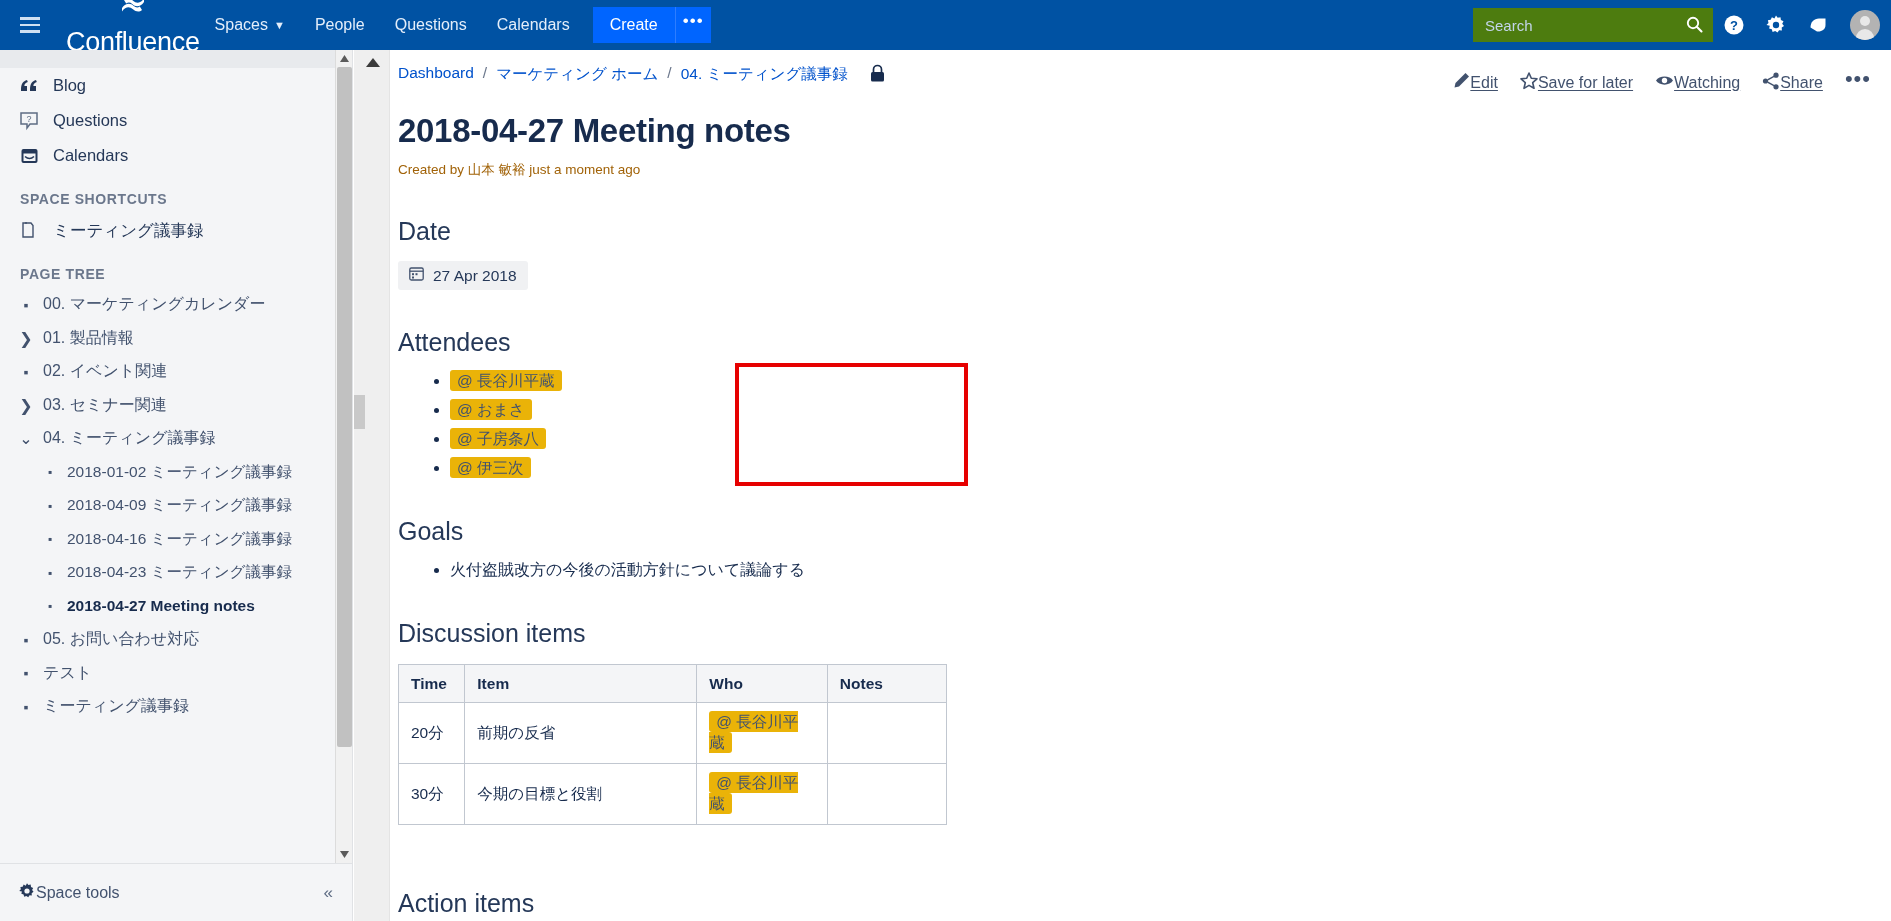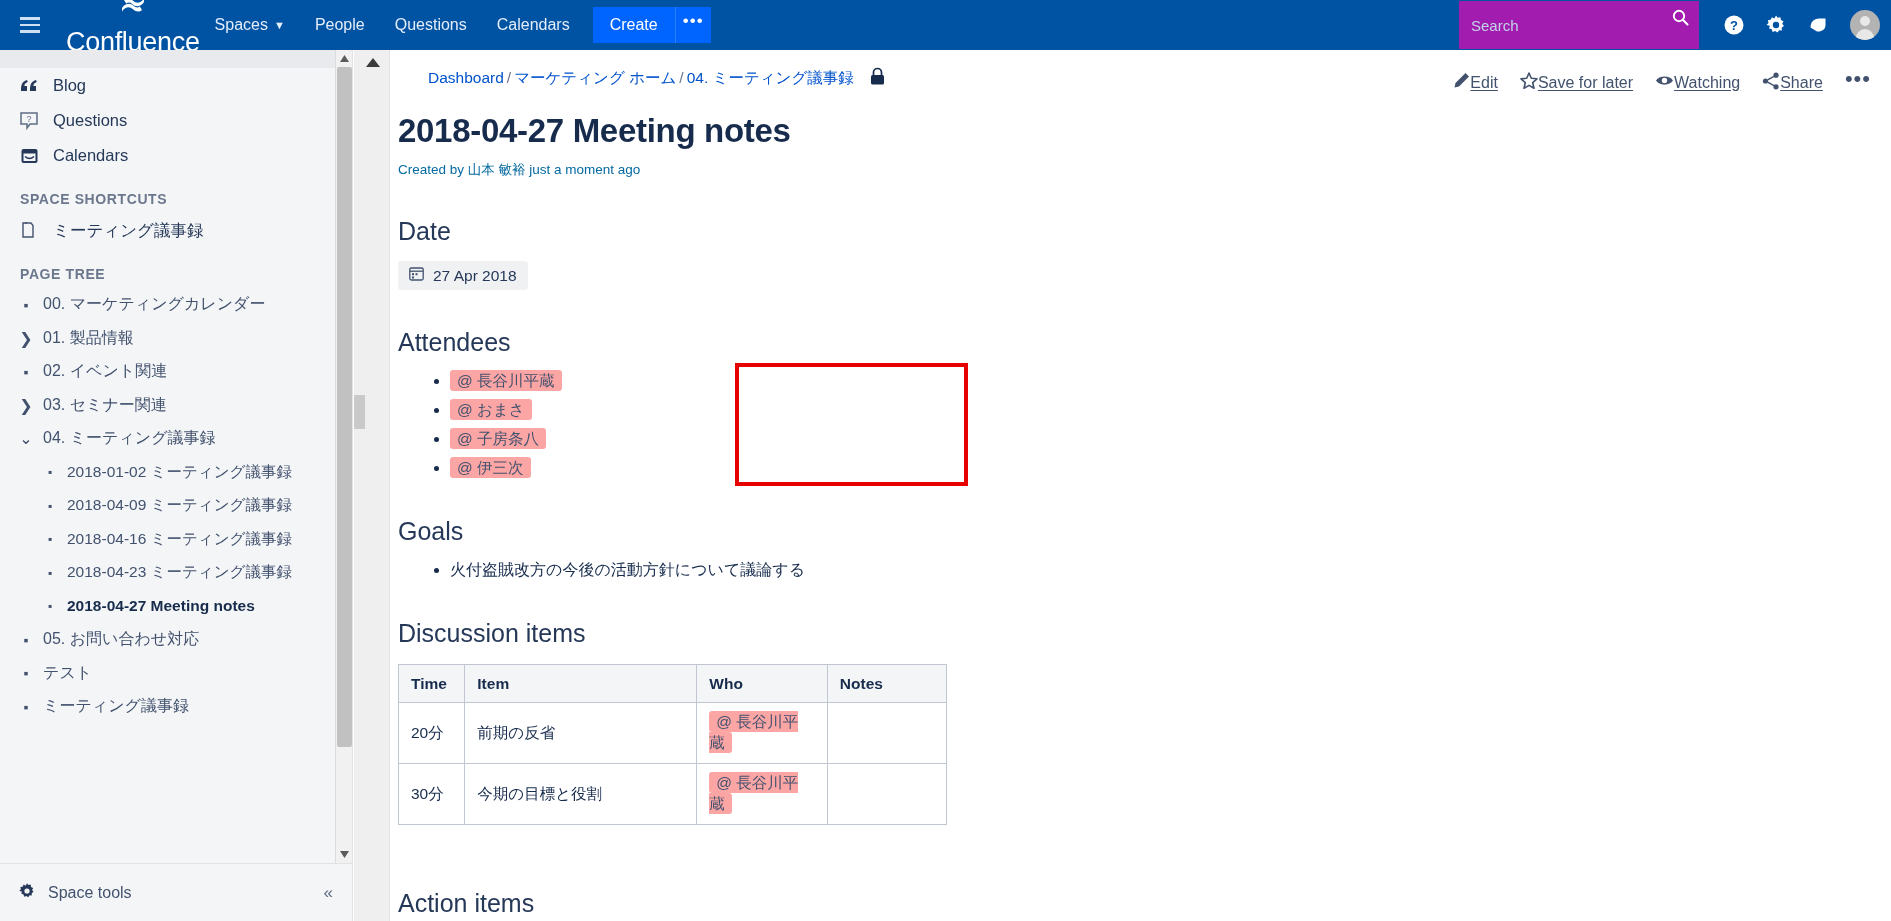--- a/index.html
+++ b/index.html
@@ -43,23 +43,22 @@
     cursor: pointer; margin-left: 8px;
   }
   .create-more {
     background: #0065ff; color: #fff; height: 36px; width: 36px;
     display: flex; align-items: center; justify-content: center;
     cursor: pointer; border-left: 1px solid #2d7dff; font-size: 17px; letter-spacing: 1px;
     padding-bottom: 8px;
   }
   .nav-spacer { flex: 1; }
   .searchbox {
-    position: relative; width: 240px; height: 48px;
-    background: #a21caf; display: flex; align-items: center;
-    margin-right: 14px;
+    position: relative; width: 240px; height: 34px;
+    background: #4d7c0f; display: flex; align-items: center;
   }
   .searchbox input {
     background: transparent; border: none; outline: none;
     color: #ffffff; font-size: 15px; width: 100%;
     padding: 0 34px 0 12px; height: 34px;
     font-family: "Liberation Sans", sans-serif;
   }
   .searchbox input::placeholder { color: #c3d5ea; }
   .search-ico { position: absolute; right: 10px; top: 8px; }
   .nav-icon {
@@ -129,21 +128,21 @@
     position: absolute; left: 1px; top: 17px; width: 15px; height: 680px;
     background: #c1c1c1; border-radius: 2px; cursor: pointer;
   }
   .sb-arrow.bottom { position:absolute; bottom:0; left:0; }
   .side-footer {
     position: absolute; bottom: 0; left: 0; width: 353px; height: 58px;
     background: #f4f5f7; border-top: 1px solid #e0e2e5;
     display: flex; align-items: center;
   }
   .space-tools {
-    display: flex; align-items: center; gap: 12px; padding-left: 18px;
+    display: flex; align-items: center; padding-left: 18px;
     color: #42526e; font-size: 16px; cursor: pointer;
   }
   .collapse-btn {
     margin-left: auto; margin-right: 20px; color: #5e6c84; font-size: 17px; cursor: pointer;
   }
 
   
   #main {
     position: absolute; top: 50px; left: 354px; width: 1537px; height: 871px;
     background: #ffffff; overflow: hidden;
@@ -158,53 +157,53 @@
   }
   .up-arrow {
     position: absolute; left: 12px; top: 8px; width: 0; height: 0;
     border-left: 7px solid transparent; border-right: 7px solid transparent;
     border-bottom: 9px solid #3b3b3b; cursor: pointer;
   }
   .content {
     position: absolute; left: 44px; top: 0; right: 0; height: 871px; padding-top: 14px;
   }
   .crumbs {
-    display: flex; align-items: center; gap: 3px;
-    font-size: 15.5px; color: #0052cc; padding-left: 0px; height: 28px; margin-left: 30px;
+    display: flex; align-items: flex-start; gap: 9px;
+    font-size: 15.5px; color: #0052cc; padding-left: 0px; height: 28px;
   }
   .crumbs a { color: #0052cc; text-decoration: none; cursor: pointer; }
   .crumbs .sep { color: #6b778c; }
   .lock-ico { margin-left: 12px; cursor: pointer; }
   .page-actions {
     position: absolute; right: 20px; top: 16px;
     display: flex; align-items: center; gap: 22px;
     color: #42526e; font-size: 16px;
   }
   .pa-item { display: flex; align-items: center; cursor: pointer; }
   .pa-item .lbl { text-decoration: underline; text-underline-offset: 2px; }
   .pa-more { font-size: 22px; cursor: pointer; letter-spacing: 1px; padding-bottom: 7px; }
   h1.title {
     font-size: 33px; color: #172b4d; font-weight: bold;
     margin: 20px 0 0 0; letter-spacing: -0.3px;
   }
-  .byline { font-size: 13.5px; color: #0369a1; margin-top: 11px; }
+  .byline { font-size: 13.5px; color: #a16207; margin-top: 11px; }
   h2.sec {
     font-size: 25px; color: #253858; font-weight: normal;
     margin: 38px 0 0 0;
   }
   .date-chip {
     display: inline-flex; align-items: center; gap: 9px;
     background: #f0f1f3; border-radius: 3px; padding: 5px 11px;
     font-size: 15.5px; color: #253858; margin-top: 15px; cursor: pointer;
   }
   ul.bullets { margin: 14px 0 0 0; padding-left: 52px; }
   ul.bullets li { margin-bottom: 8px; font-size: 16px; color: #172b4d; }
   ul.bullets li::marker { color: #172b4d; }
   .mention {
-    background: #fca5a5; border-radius: 3px; padding: 2px 7px;
+    background: #eab308; border-radius: 3px; padding: 2px 7px;
     color: #42526e; font-size: 15.5px; cursor: pointer;
   }
   .redbox {
     position: absolute; left: 381px; top: 313px; width: 233px; height: 123px;
     border: 4px solid #e60000; pointer-events: none;
   }
   .goal-li { font-size: 16.5px; color: #172b4d; }
   table.disc {
     border-collapse: collapse; margin-top: 16px; width: 549px;
     table-layout: fixed;

